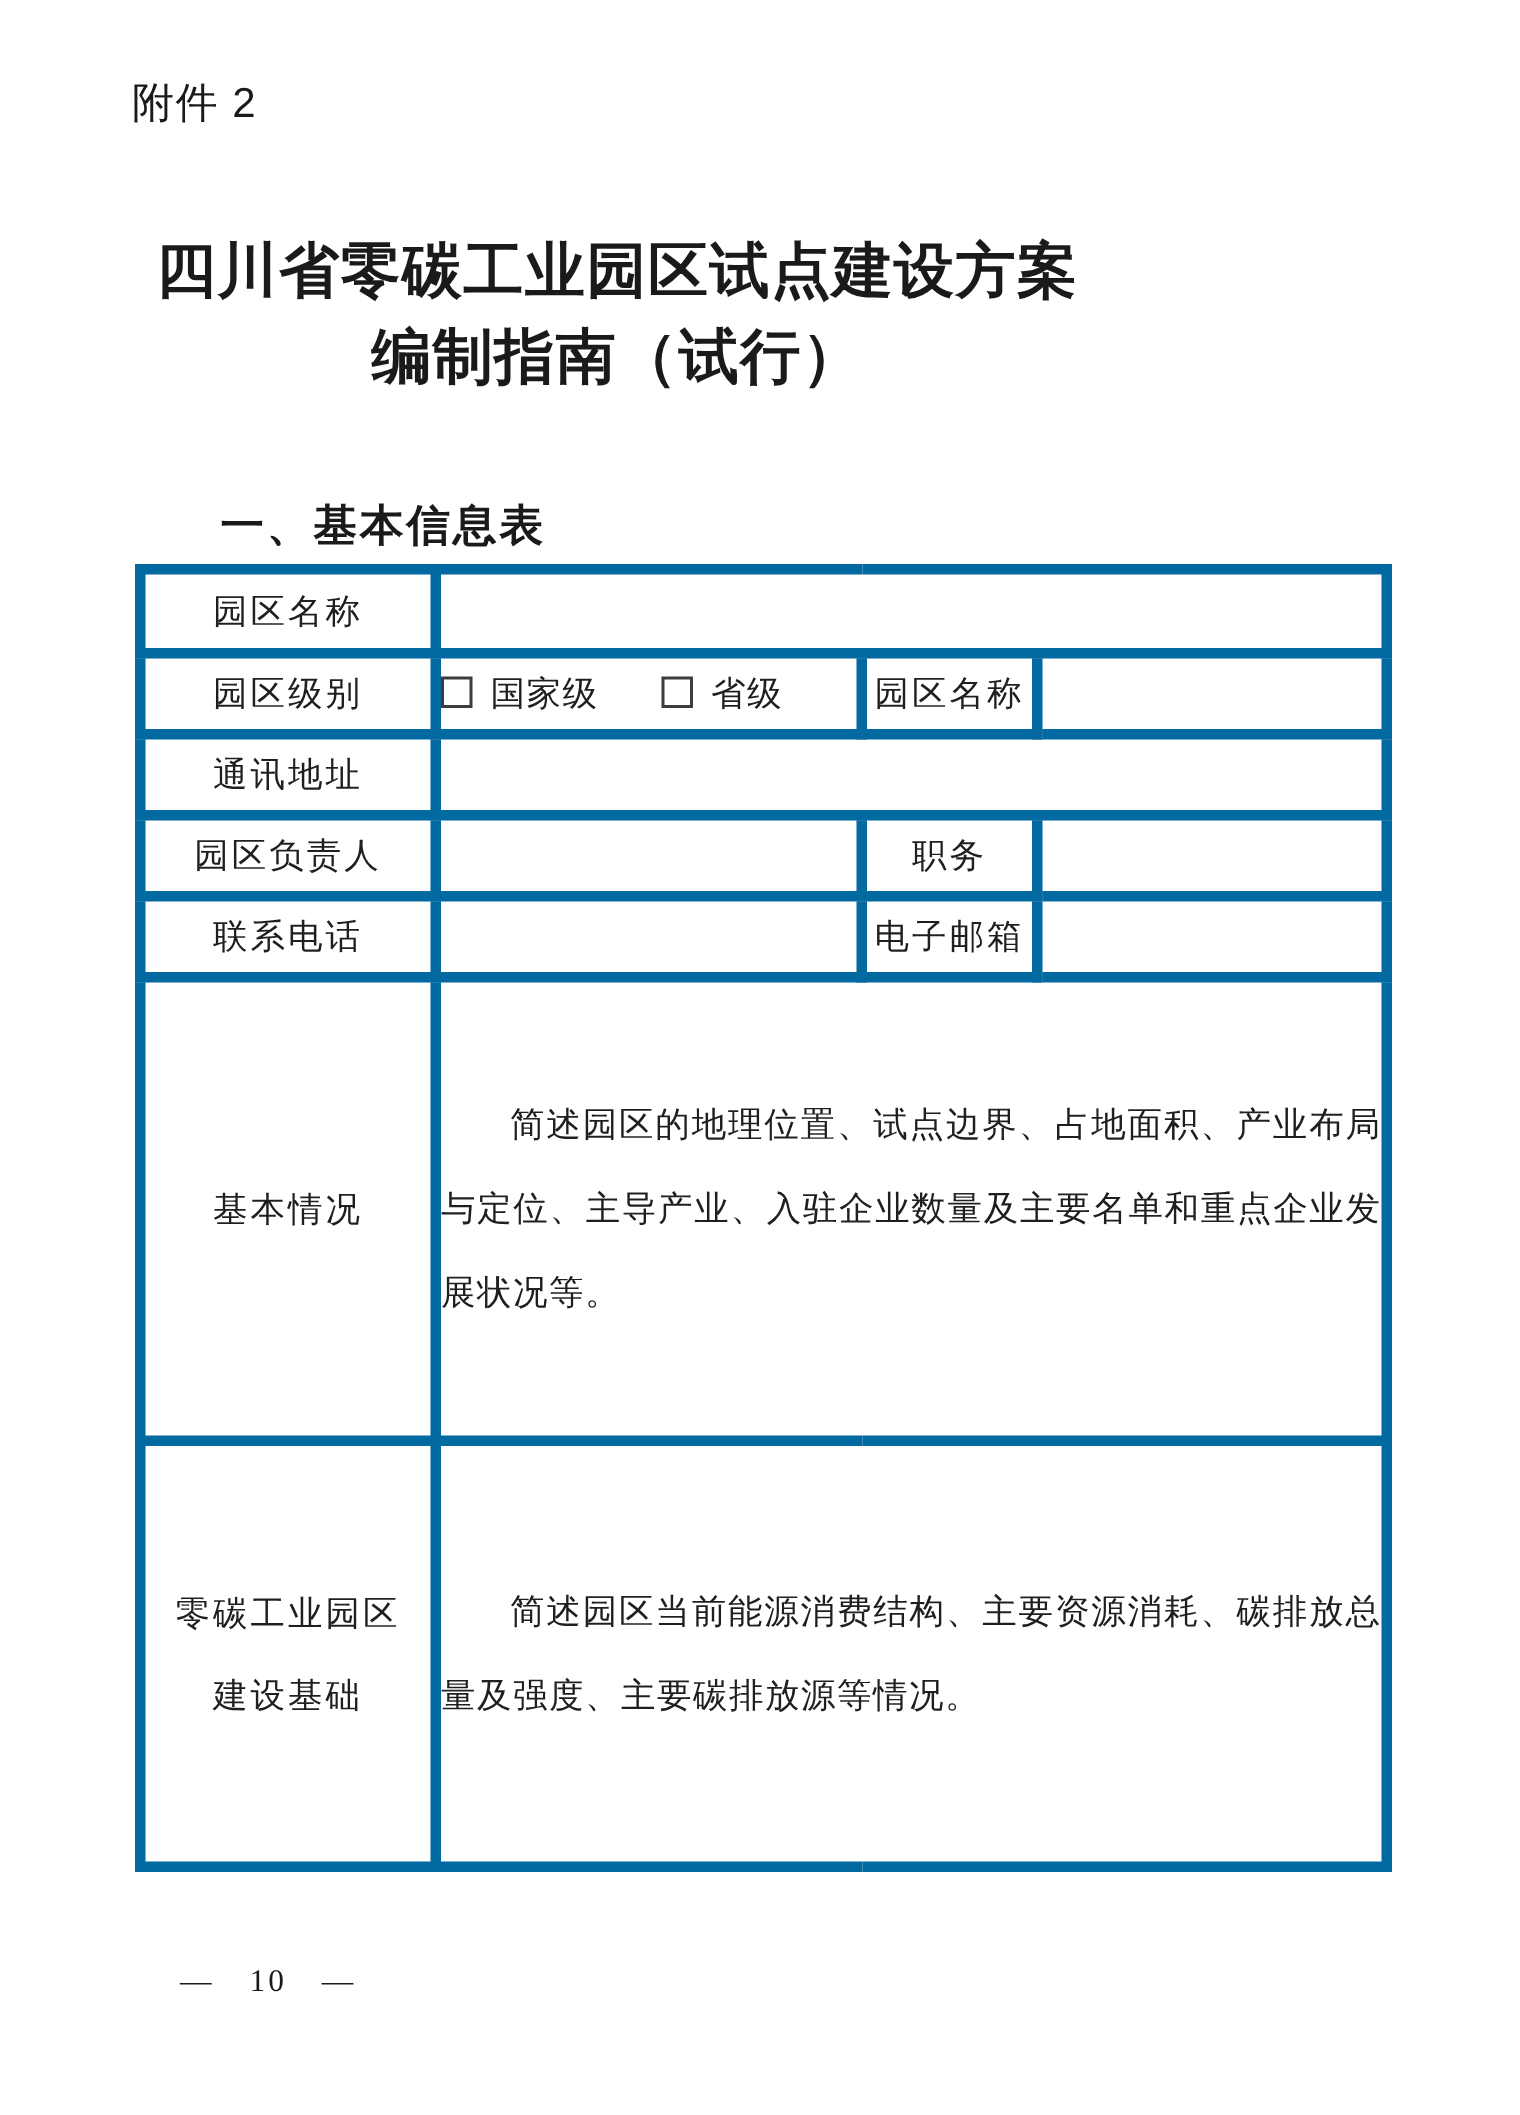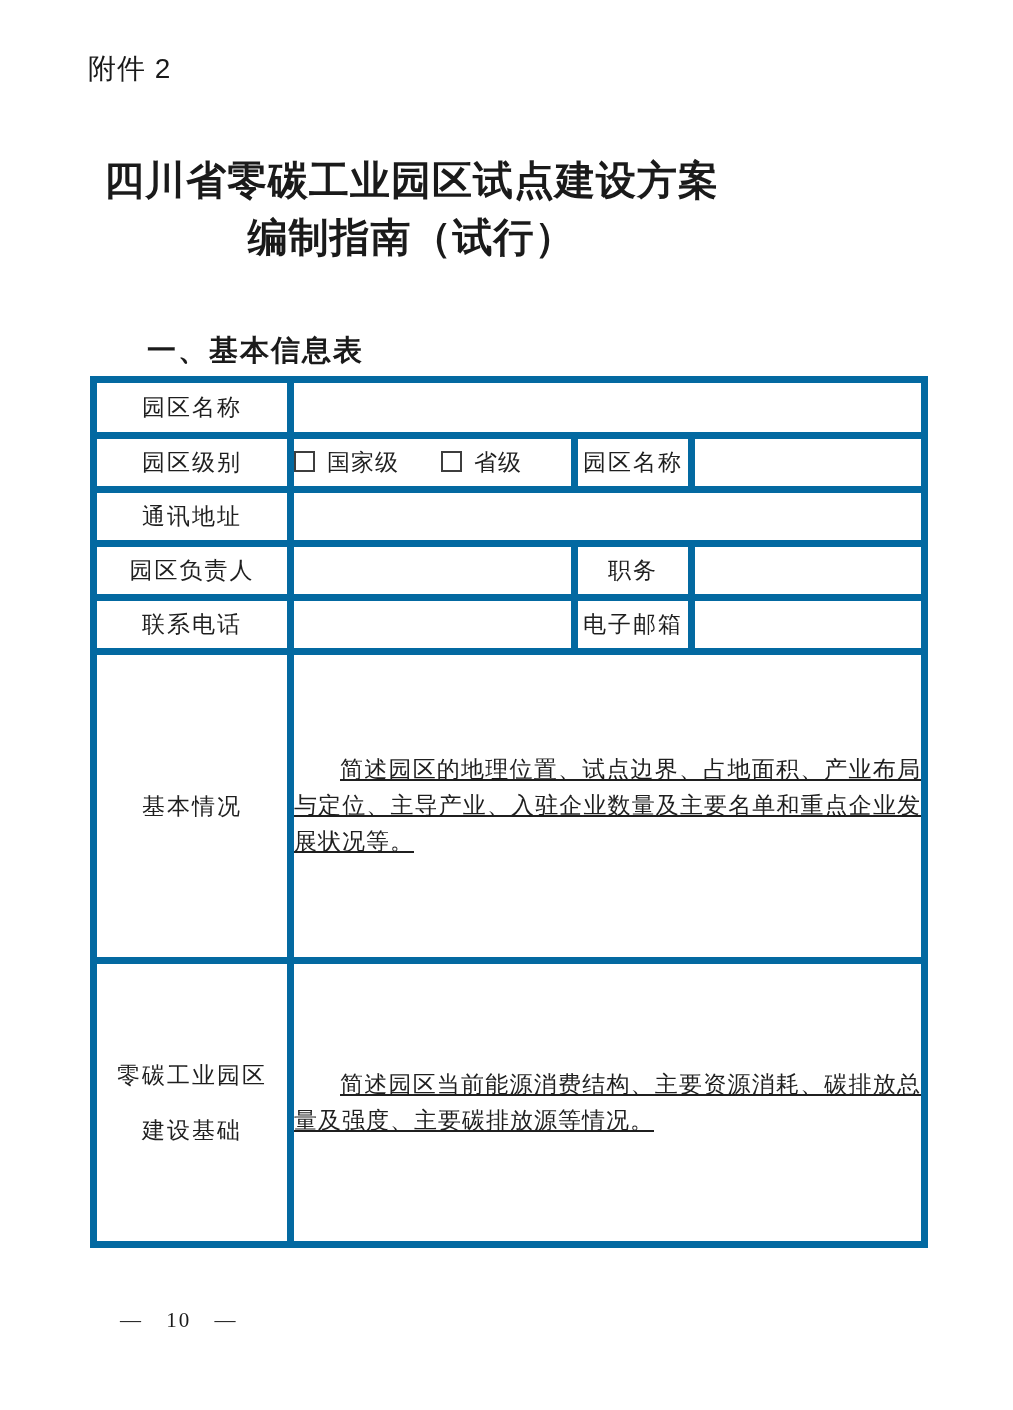--- a/index.html
+++ b/index.html
@@ -91,24 +91,23 @@
     background: #fff;
   }
   .opt-group { margin-right: 42px; white-space: nowrap; }
 
   td.desc-cell {
     padding: 0 20px;
   }
   .desc-text {
     text-indent: 2em;
     text-align: justify;
-    line-height: 36px;
+    line-height: 56px;
     letter-spacing: 1px;
     margin: 0;
-    text-decoration: underline;
   }
   .two-line-label {
     line-height: 55px;
     text-align: center;
     letter-spacing: 2px;
   }
 
   
   .page-number {
     position: absolute;

